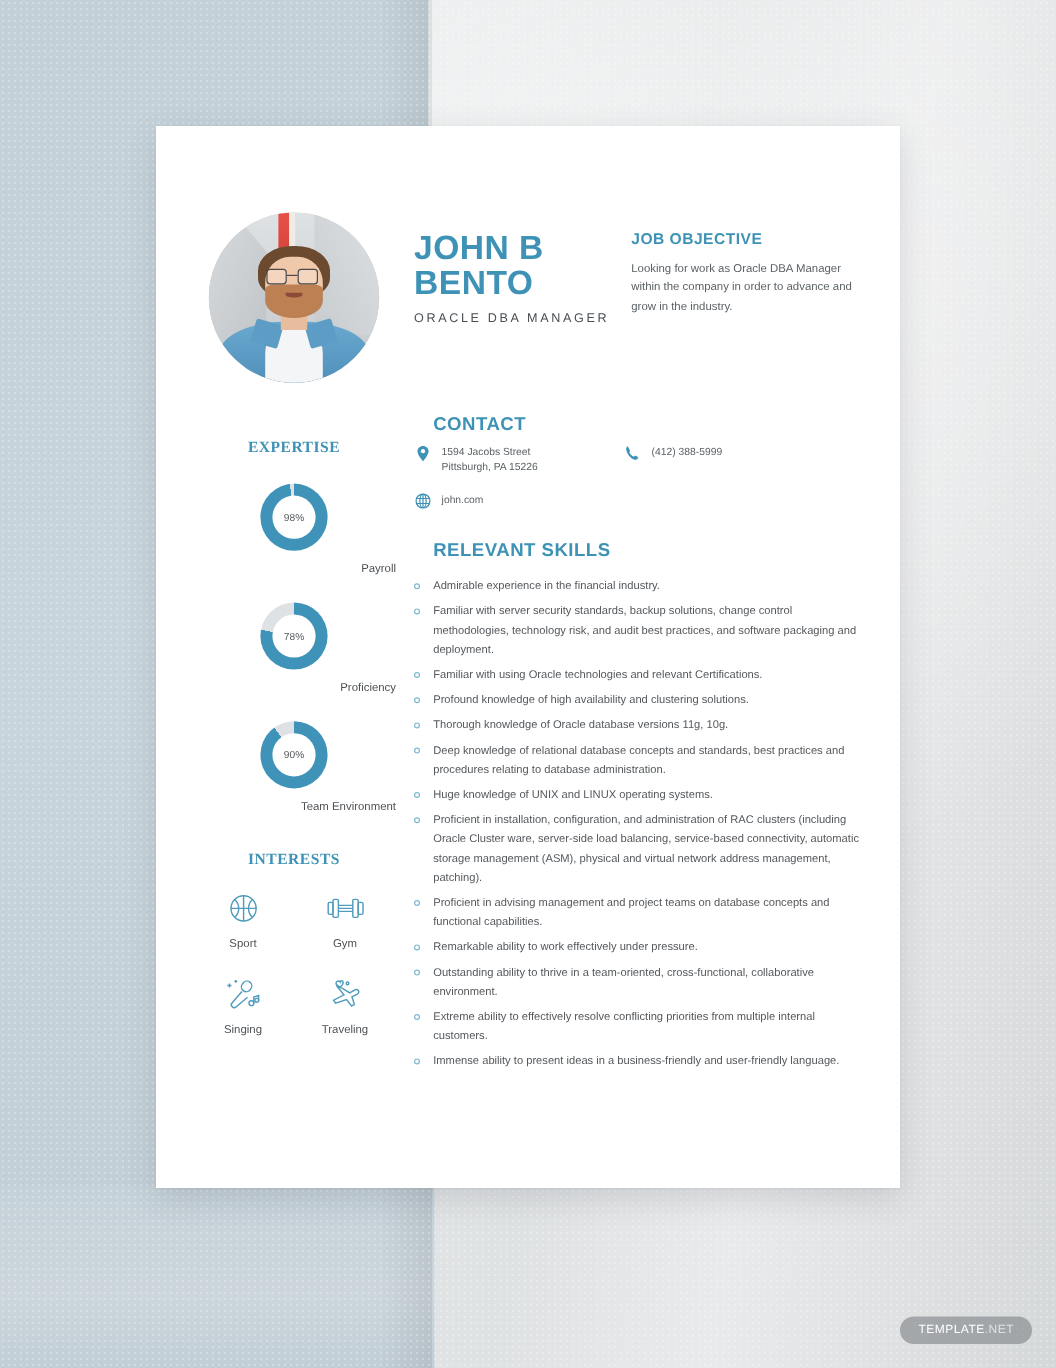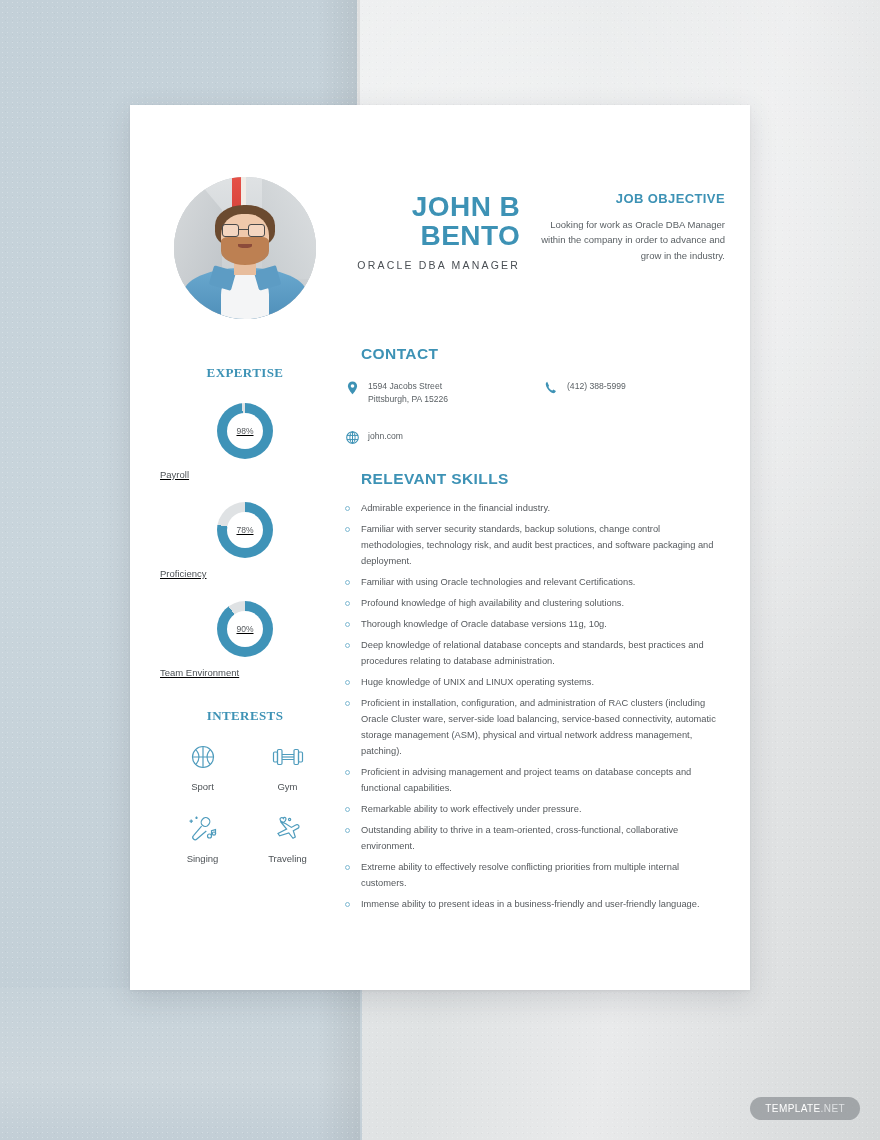--- a/index.html
+++ b/index.html
@@ -113,27 +113,27 @@
     color:#3d92b5; font-weight:bold; letter-spacing:.4px;
   }
   .sec-head.lg { font-size:15.5px;margin-left:16px; }
   .sec-head.sm { font-size:13px; }
 
   .objective {
     margin-top:11px; color:#5b6165; font-size:9.5px; line-height:1.62;
   }
 
   
-  .hdr { display:flex; gap:6px;text-align:right; }
+  .hdr { display:flex; gap:6px; }
   .hdr-name { width:176px; padding-top:28px; }
   .hdr-obj  { width:200px; padding-top:26px; }
 
   
   .expertise-head, .interests-head { text-align:center;font-family:Liberation Serif, serif; }
-  .donut-wrap { margin-top:22px; text-align:left;text-decoration:underline; }
+  .donut-wrap { margin-top:22px; text-align:right; }
   .donut {
     width:56px; height:56px; margin:0 auto; border-radius:50%;
     display:flex; align-items:center; justify-content:center;
     position:relative;
   }
   .donut .hole {
     width:36px; height:36px; border-radius:50%; background:#fff;
     display:flex; align-items:center; justify-content:center;
     font-size:8.5px; color:#55595d; font-weight:500;
   }
@@ -143,23 +143,22 @@
   .int-grid {
     margin-top:16px; display:grid; grid-template-columns:1fr 1fr;
     row-gap:20px; justify-items:center;
   }
   .int-cell { text-align:center; }
   .int-icon { height:34px; display:flex; align-items:center; justify-content:center; }
   .int-label { margin-top:7px; font-size:9.5px; color:#4d5256; }
 
   
   .contact-grid {
-    margin-top:17px; display:grid; grid-template-columns:175px 1fr;
+    margin-top:7px; display:grid; grid-template-columns:175px 1fr;
     row-gap:14px;
-    gap:24px;
   }
   .c-item { display:flex; gap:9px; align-items:flex-start; }
   .c-ico { width:14px; flex:0 0 14px; display:flex; justify-content:center; padding-top:1px; }
   .c-txt { font-size:8.6px; color:#5b6165; line-height:1.5; }
 
   
   .skills-head { margin-top:26px; }
   .skills { margin-top:13px; }
   .skill-li { display:flex; gap:11px; margin-bottom:5px; }
   .bullet {

